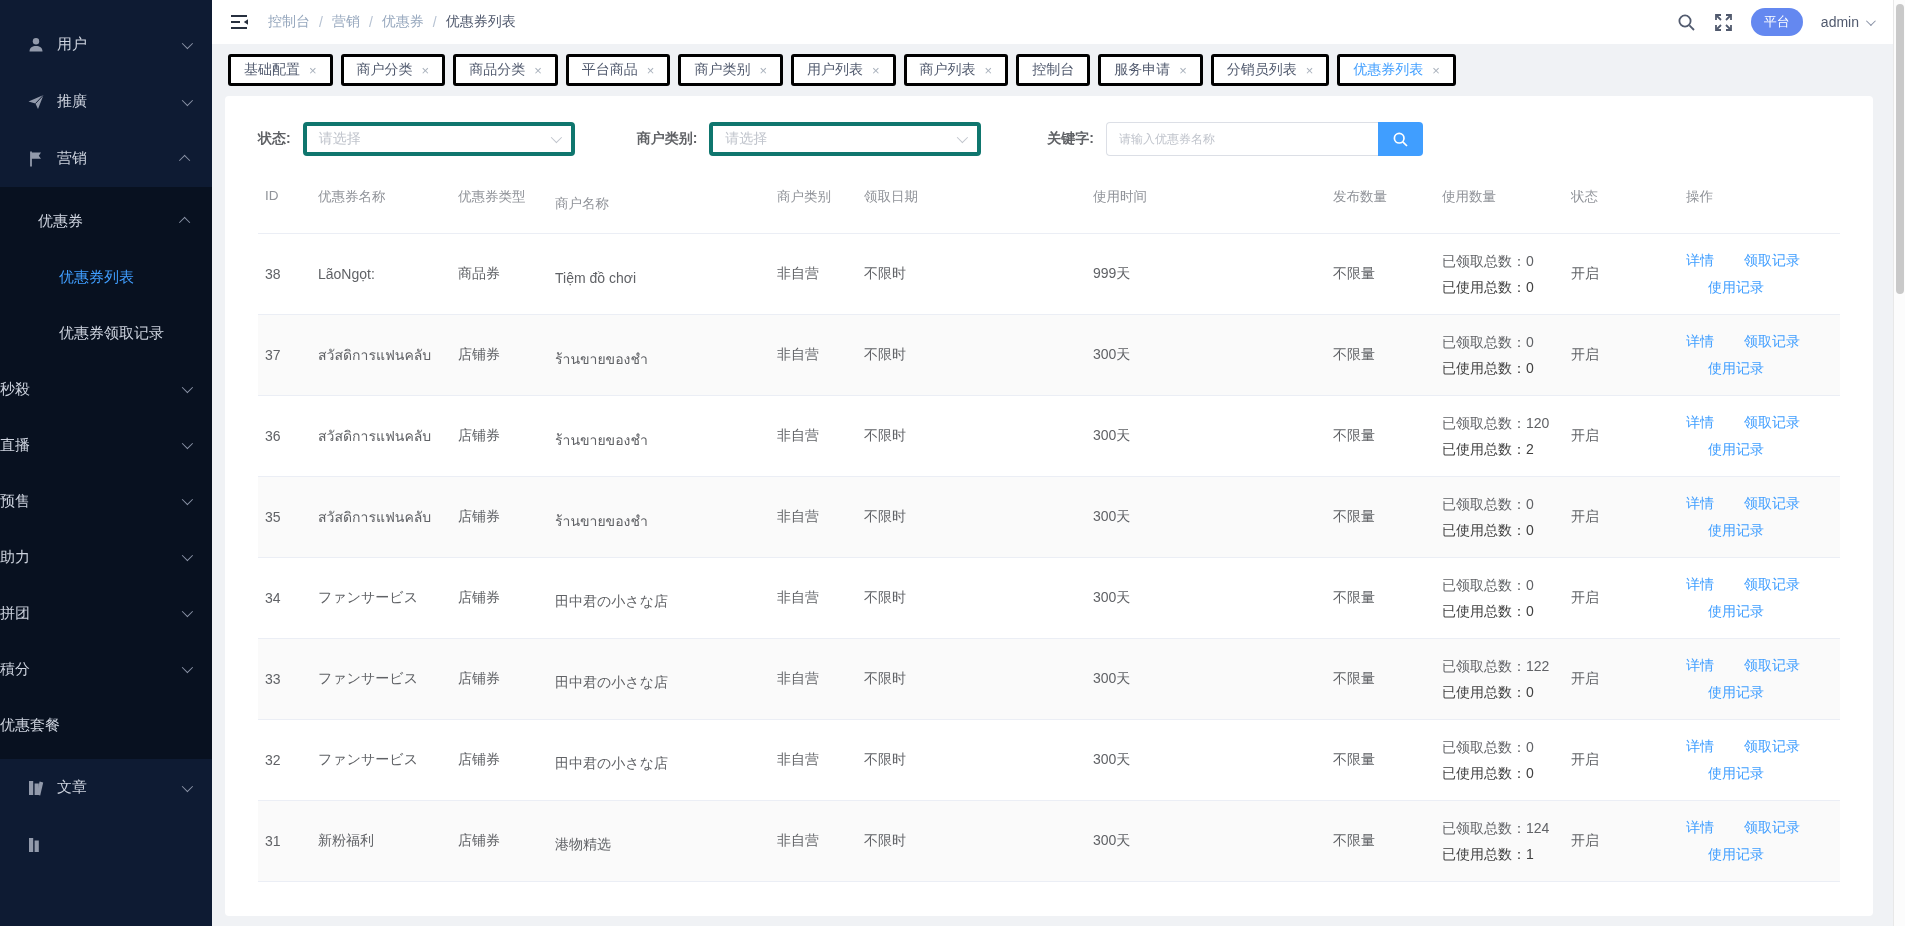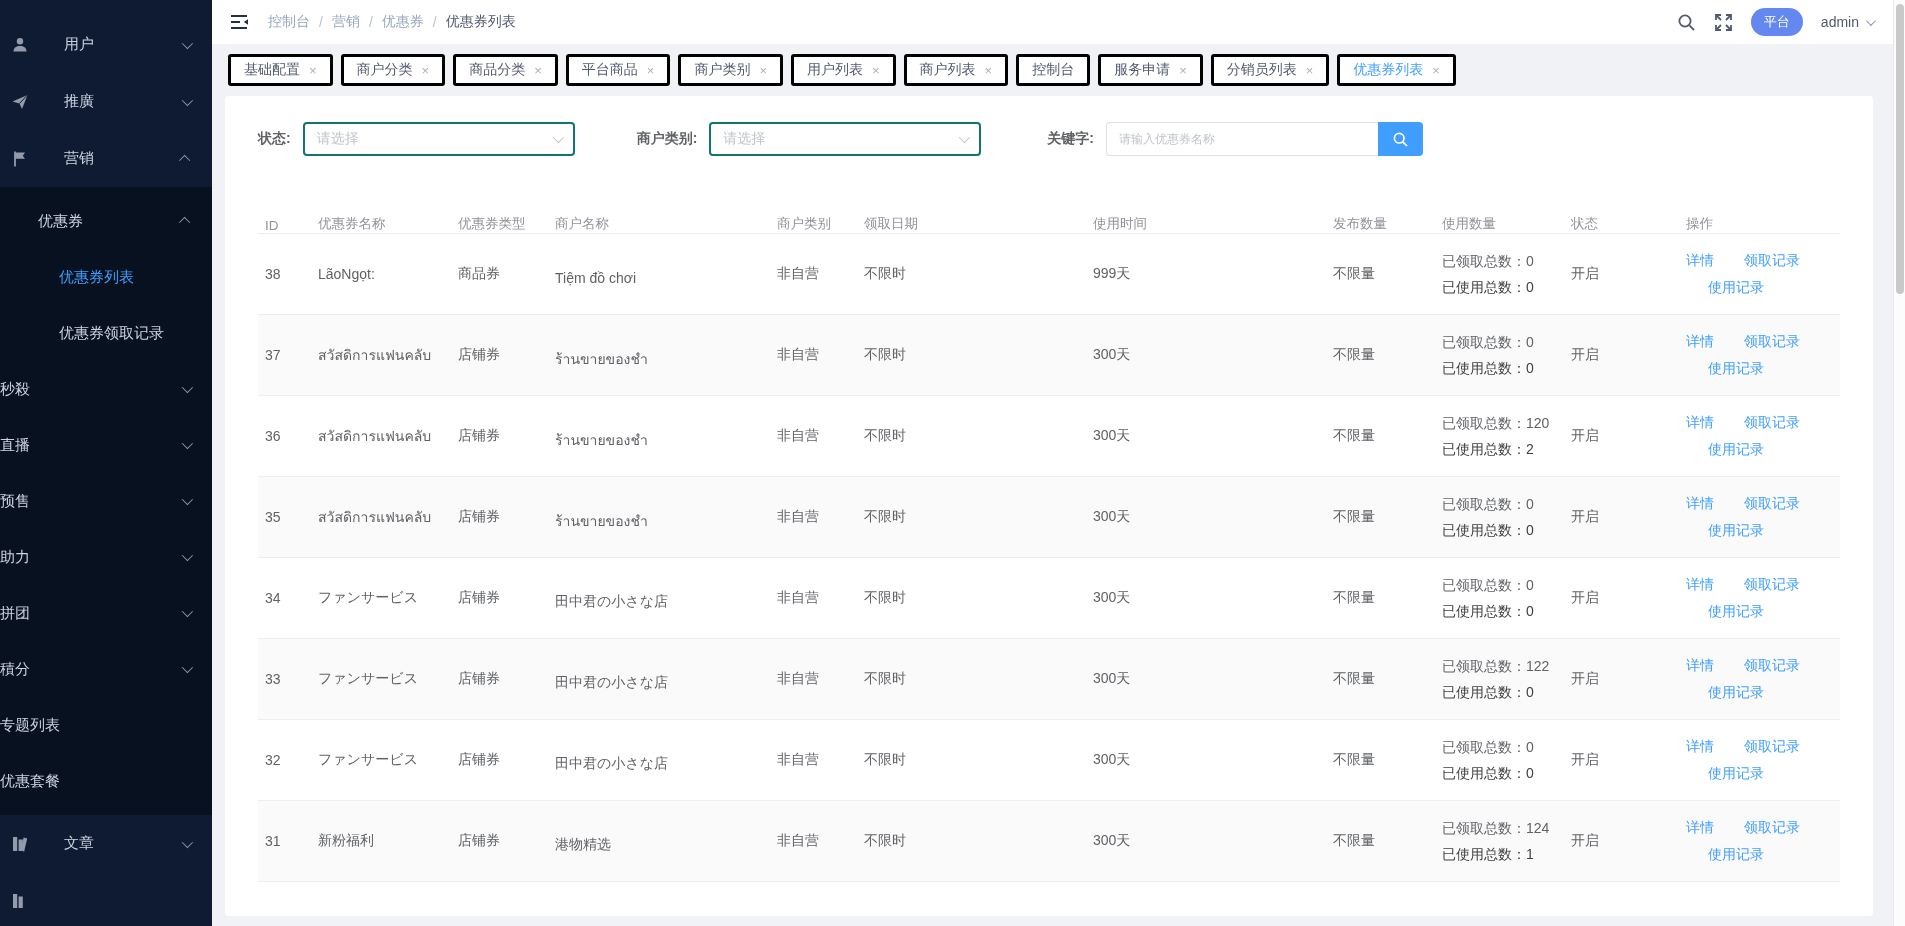--- a/index.html
+++ b/index.html
@@ -10,21 +10,21 @@
   }
   .app { position:relative; width:1905px; height:926px; }
 
   
   .sidebar {
     position:absolute; left:0; top:0; width:212px; height:926px;
     background:#0e1b33; overflow:hidden;
   }
   .side-item {
     position:relative; height:57px; display:flex; align-items:center;
-    padding-left:11px; color:#cdd3de; font-size:15px; cursor:pointer;gap:23px;
+    padding-left:27px; color:#cdd3de; font-size:15px; cursor:pointer;
   }
   .side-item .icn { width:18px; height:18px; margin-right:12px; flex:0 0 18px; opacity:.85; }
   .side-item .chev { position:absolute; right:22px; }
   .side-item.partial-top { margin-top:-41px; }
   .side-item.partial-bottom { height:57px; }
   .chev {
     width:8px; height:8px; display:inline-block;
     border-right:1.5px solid #8a93a6; border-bottom:1.5px solid #8a93a6;
     transform:rotate(45deg) translateY(-2px);
   }
@@ -74,40 +74,40 @@
   .content { padding:10px 20px 0 13px; }
   .panel {
     background:#fff; border-radius:4px; min-height:820px;
     padding:26px 33px 10px 33px;
   }
 
   
   .filters { display:flex; align-items:center; }
   .f-label { font-weight:bold; color:#606266; font-size:14px; margin-right:12px; white-space:nowrap; }
   .f-select {
-    position:relative; width:272px; height:34px; border:2px solid #0f766e; border-radius:4px;
+    position:relative; width:272px; height:34px; border:4px solid #0f766e; border-radius:4px;
     background:#fff; display:flex; align-items:center; padding:0 30px 0 12px;
     color:#c0c4cc; font-size:14px; cursor:pointer;
   }
   .f-select .chev { position:absolute; right:12px; border-color:#c0c4cc; }
   .f-gap1 { width:62px; } .f-gap2 { width:66px; }
   .f-input {
     width:272px; height:34px; border:1px solid #dcdfe6; border-right:none;
     border-radius:4px 0 0 4px; padding:0 12px; font-size:12px; color:#606266;
     outline:none; font-family:inherit;
   }
   .f-input::placeholder { color:#c0c4cc; }
   .search-btn {
     width:45px; height:34px; background:#409eff; border:none; border-radius:0 4px 4px 0;
     cursor:pointer; display:flex; align-items:center; justify-content:center;
   }
 
   
   .table { margin-top:32px; }
-  .thead { display:flex; align-items:flex-end; height:46px; border-bottom:1px solid #ebeef5; }
+  .thead { display:flex; align-items:flex-start; height:46px; border-bottom:1px solid #ebeef5; }
   .th { font-size:13.5px; color:#909399; white-space:nowrap; flex-shrink:0; }
   .trow { display:flex; align-items:center; height:81px; border-bottom:1px solid #ebeef5; }
   .trow:nth-of-type(even) { background:#fafafa; }
   .td { font-size:14px; color:#606266; white-space:nowrap; flex-shrink:0; }
   [data-col="id"]       { width:60px;  padding-left:7px; }
   [data-col="name"]     { width:140px; }
   [data-col="type"]     { width:97px;  }
   [data-col="merchant"] { width:222px;margin-top:7px; }
   [data-col="category"] { width:87px;  }
   [data-col="claim"]    { width:229px; }
@@ -216,24 +216,20 @@
           <span class="chev"></span>
 
         </div>
 
         <div class="sub-item" data-active="false" data-chev="down" data-indent="item">
           <span>積分</span>
           <span class="chev"></span>
 
         </div>
 
-        <div class="sub-item" data-active="false" data-chev="none" data-indent="item">
-          <span>专题列表</span>
-
-        </div>
 
         <div class="sub-item" data-active="false" data-chev="none" data-indent="item">
           <span>优惠套餐</span>
 
         </div>
 
     </div>
 
     <div class="side-item">
       <svg class="icn" viewBox="0 0 18 18">

